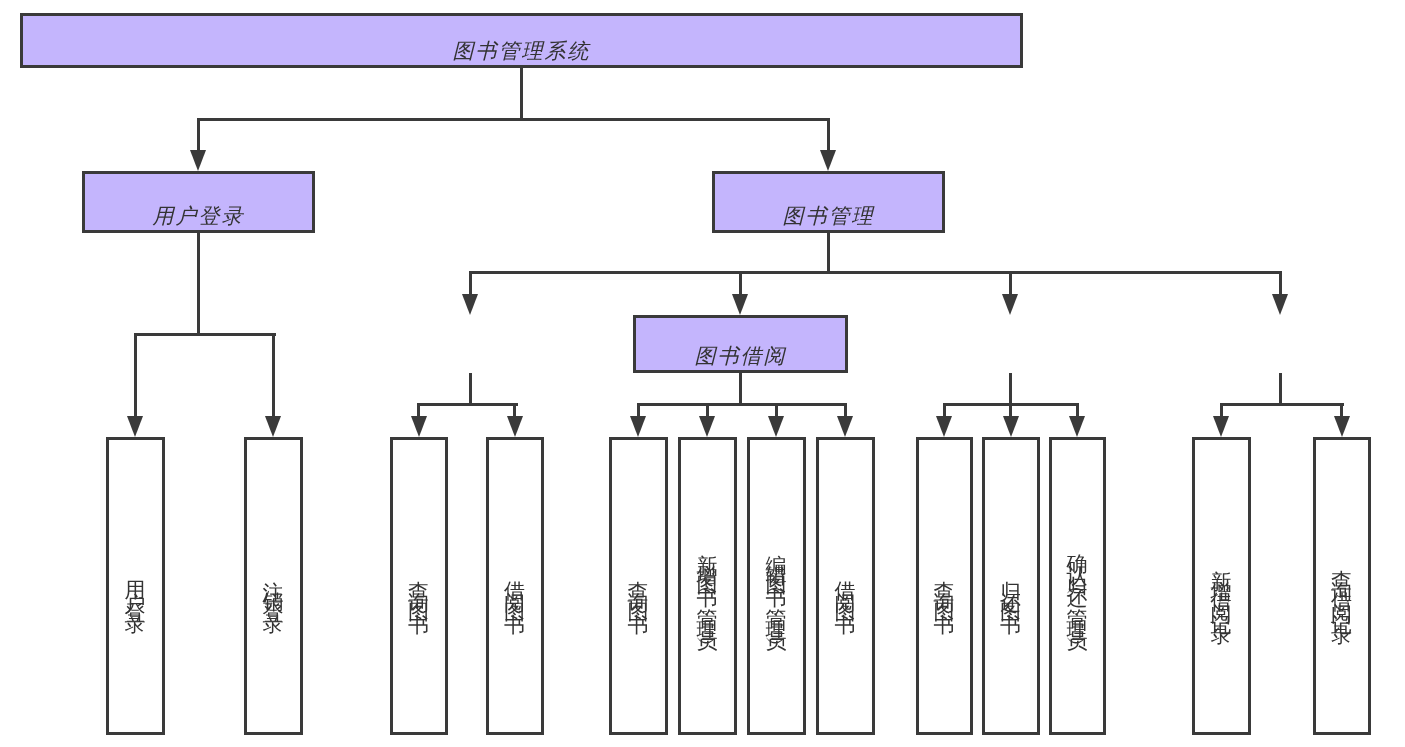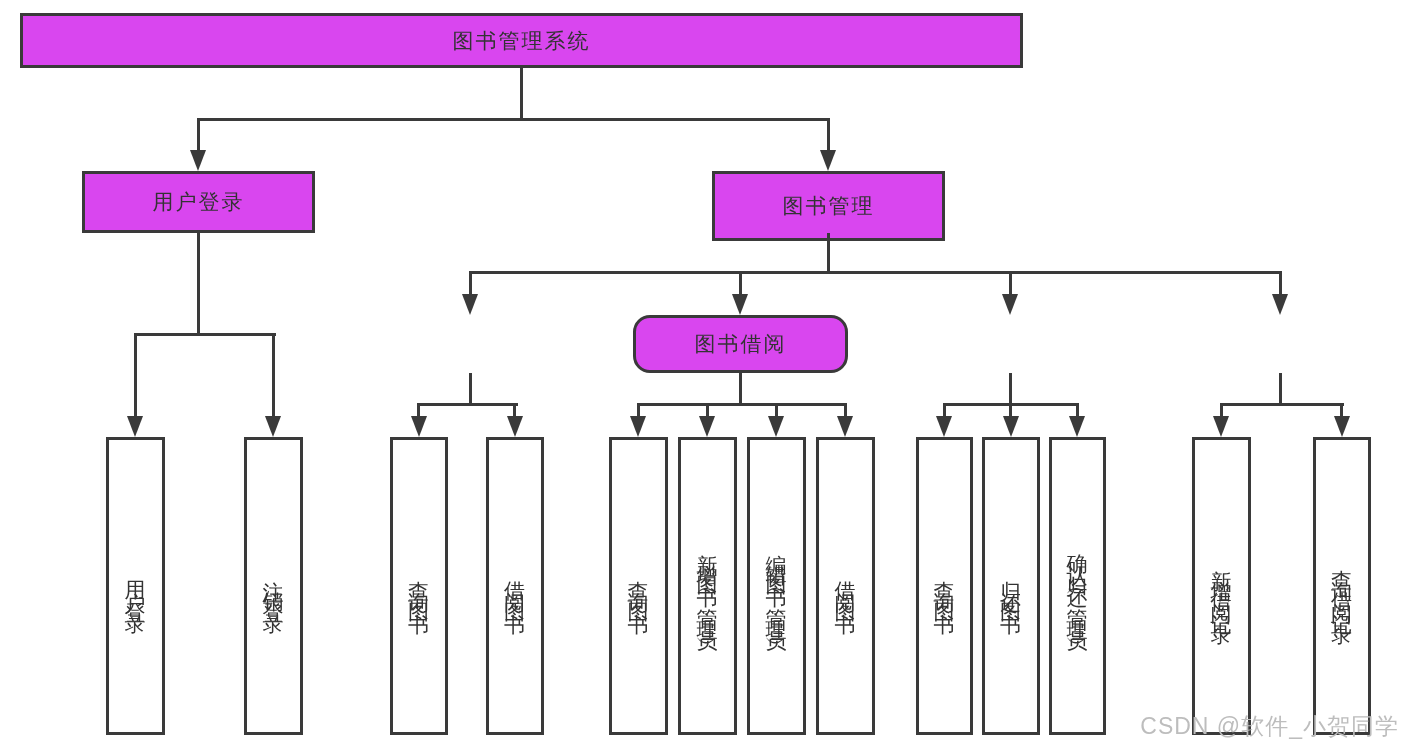--- a/index.html
+++ b/index.html
@@ -13,25 +13,26 @@
     position:relative;
     width:1405px;height:747px;
     background:var(--background);
     font-family:"Liberation Sans",sans-serif;
     color:var(--text);
     overflow:hidden;
   }
   .node{
     position:absolute;
     border:3px solid var(--line);
-    background:#d946ef;
+    background:#c4b5fd;
     box-sizing:border-box;
-    display:flex;align-items:center;justify-content:center;
+    display:flex;align-items:flex-end;justify-content:center;
     font-size:21px;letter-spacing:2px;
     color:var(--text);
+    font-style:italic;
   }
   .vnode{
     position:absolute;
     border:3px solid var(--line);
     background:#fff;
     box-sizing:border-box;
     display:flex;align-items:center;justify-content:center;
     color:var(--text);
   }
   .vnode span{
@@ -71,21 +72,21 @@
   <div class="ln" style="left:520px;top:68px;width:3px;height:52px;"></div>
   <div class="ln" style="left:197px;top:118px;width:633px;height:3px;"></div>
   <div class="ln" style="left:197px;top:118px;width:3px;height:36px;"></div>
   <div class="ah" style="left:190px;top:150px;"></div>
   <div class="ln" style="left:827px;top:118px;width:3px;height:36px;"></div>
   <div class="ah" style="left:820px;top:150px;"></div>
 
   <div class="node" style="left:82px;top:171px;width:233px;height:62px;">
     <span>用户登录</span>
   </div>
-  <div class="node" style="left:712px;top:171px;width:233px;height:70px;">
+  <div class="node" style="left:712px;top:171px;width:233px;height:62px;">
     <span>图书管理</span>
   </div>
 
   <div class="ln" style="left:197px;top:233px;width:3px;height:102px;"></div>
   <div class="ln" style="left:134px;top:333px;width:142px;height:3px;"></div>
   <div class="ln" style="left:134px;top:333px;width:3px;height:84px;"></div>
   <div class="ah" style="left:127px;top:416px;"></div>
   <div class="ln" style="left:272px;top:333px;width:3px;height:84px;"></div>
   <div class="ah" style="left:265px;top:416px;"></div>
 
@@ -93,21 +94,21 @@
   <div class="ln" style="left:469px;top:271px;width:813px;height:3px;"></div>
   <div class="ln" style="left:469px;top:271px;width:3px;height:24px;"></div>
   <div class="ah" style="left:462px;top:294px;"></div>
   <div class="ln" style="left:739px;top:271px;width:3px;height:24px;"></div>
   <div class="ah" style="left:732px;top:294px;"></div>
   <div class="ln" style="left:1009px;top:271px;width:3px;height:24px;"></div>
   <div class="ah" style="left:1002px;top:294px;"></div>
   <div class="ln" style="left:1279px;top:271px;width:3px;height:24px;"></div>
   <div class="ah" style="left:1272px;top:294px;"></div>
 
-  <div class="node" style="left:633px;top:315px;width:215px;height:58px;border-radius:17px;">
+  <div class="node" style="left:633px;top:315px;width:215px;height:58px;">
     <span>图书借阅</span>
   </div>
 
   <div class="ln" style="left:469px;top:373px;width:3px;height:32px;"></div>
   <div class="ln" style="left:417px;top:403px;width:101px;height:3px;"></div>
   <div class="ln" style="left:417px;top:403px;width:3px;height:14px;"></div>
   <div class="ah" style="left:411px;top:416px;"></div>
   <div class="ln" style="left:513px;top:403px;width:3px;height:14px;"></div>
   <div class="ah" style="left:507px;top:416px;"></div>
 
@@ -175,15 +176,14 @@
     <span>确认归还（管理员）</span>
   </div>
 
   <div class="vnode" style="left:1192px;top:437px;width:59px;height:298px;">
     <span>新增借阅记录</span>
   </div>
   <div class="vnode" style="left:1313px;top:437px;width:58px;height:298px;">
     <span>查询借阅记录</span>
   </div>
 
-  <div class="watermark">CSDN @软件_小贺同学</div>
 
 </div>
 
 </body></html>

